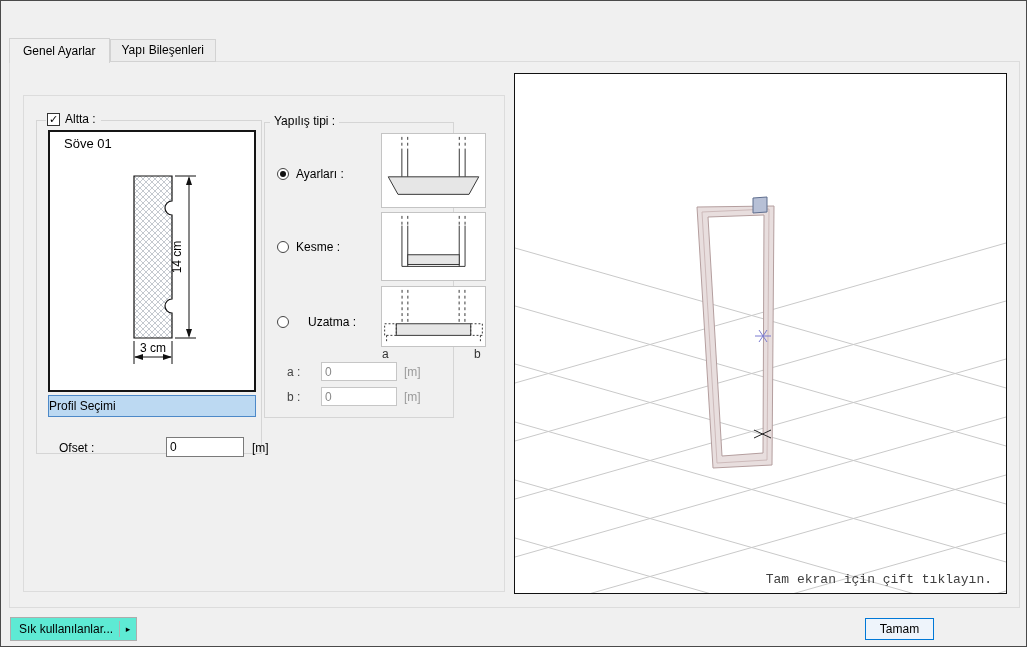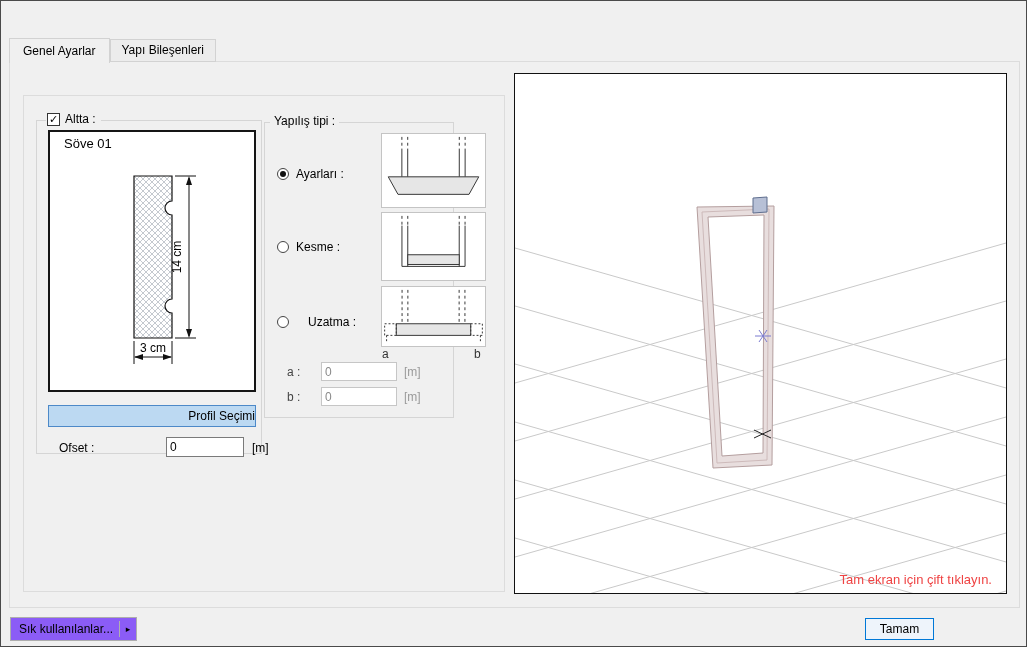--- a/index.html
+++ b/index.html
@@ -37,22 +37,22 @@
                   background:#f0f0f0; padding:0 5px 0 1px; z-index:4; }
   .checkbox { width:13px; height:13px; background:#fff; border:1px solid #333; font-size:11px;
               line-height:11px; text-align:center; }
 
   
   .profile-box { position:absolute; left:11px; top:9px; width:208px; height:262px;
                  background:#fff; border:2px solid #151515; }
   .profile-title { position:absolute; left:14px; top:4px; font-size:13px; z-index:2; }
   .profile-svg { position:absolute; left:0; top:0; }
 
-  .profile-btn { position:absolute; left:11px; top:284px; width:208px; height:22px;
-                 background:#bcd9f2; border:1px solid #4d89c8; text-align:right; line-height:20px; cursor:default; }
+  .profile-btn { position:absolute; left:11px; top:274px; width:208px; height:22px;
+                 background:#bcd9f2; border:1px solid #4d89c8; text-align:left; line-height:20px; cursor:default; }
 
   .ofset-label { position:absolute; left:22px; top:320px; }
   .ofset-input { position:absolute; left:129px; top:316px; width:78px; height:20px;
                  border:1px solid #7a7a7a; padding:0 3px; font-size:12px; font-family:"Liberation Sans",sans-serif; }
   .ofset-unit { position:absolute; left:215px; top:320px; }
 
   
   .radio { position:absolute; width:12px; height:12px; border:1px solid #444; border-radius:50%; background:#fff; }
   .radio.selected::after { content:""; position:absolute; left:2px; top:2px; width:6px; height:6px;
                            border-radius:50%; background:#111; }
@@ -63,24 +63,24 @@
 
   .ab-label { position:absolute; color:#444; }
   .ab-input { position:absolute; width:76px; height:19px; border:1px solid #c6c6c6; color:#8a8a8a;
               padding:0 3px; font-size:12px; font-family:"Liberation Sans",sans-serif; background:#fff; }
   .ab-unit { position:absolute; color:#9a9a9a; }
 
   
   .preview-panel { position:absolute; left:504px; top:11px; width:493px; height:521px;
                    background:#fff; border:1px solid #111; overflow:hidden; }
   .preview-svg { position:absolute; left:0; top:0; }
-  .preview-hint { position:absolute; right:14px; bottom:6px; color:#ef4444; font-size:13px; }
-
-  
-  .footer-btn { position:absolute; background:#8b5cf6; border:1px solid #adadad; text-align:center; cursor:default; }
+  .preview-hint { position:absolute; right:14px; bottom:6px; color:#404040; font-size:13px;font-family:Liberation Mono, monospace; }
+
+  
+  .footer-btn { position:absolute; background:#5eead4; border:1px solid #adadad; text-align:center; cursor:default; }
   .favorites-btn { left:9px; top:616px; width:127px; height:24px; display:flex; align-items:center; }
   .fav-label { flex:1; text-align:left; padding-left:8px; }
   .fav-divider { width:1px; height:16px; background:#b0b0b0; }
   .fav-arrow { width:16px; font-size:9px; }
   .ok-btn { left:864px; top:617px; width:69px; height:22px; line-height:20px; background:#eef4fb; border:1px solid #0078d7; }
   .cancel-btn { left:945px; top:617px; width:73px; height:22px; line-height:20px;margin-top:32px; }
 
   text { font-family:"Liberation Sans", sans-serif; }
 </style>
 </head>

